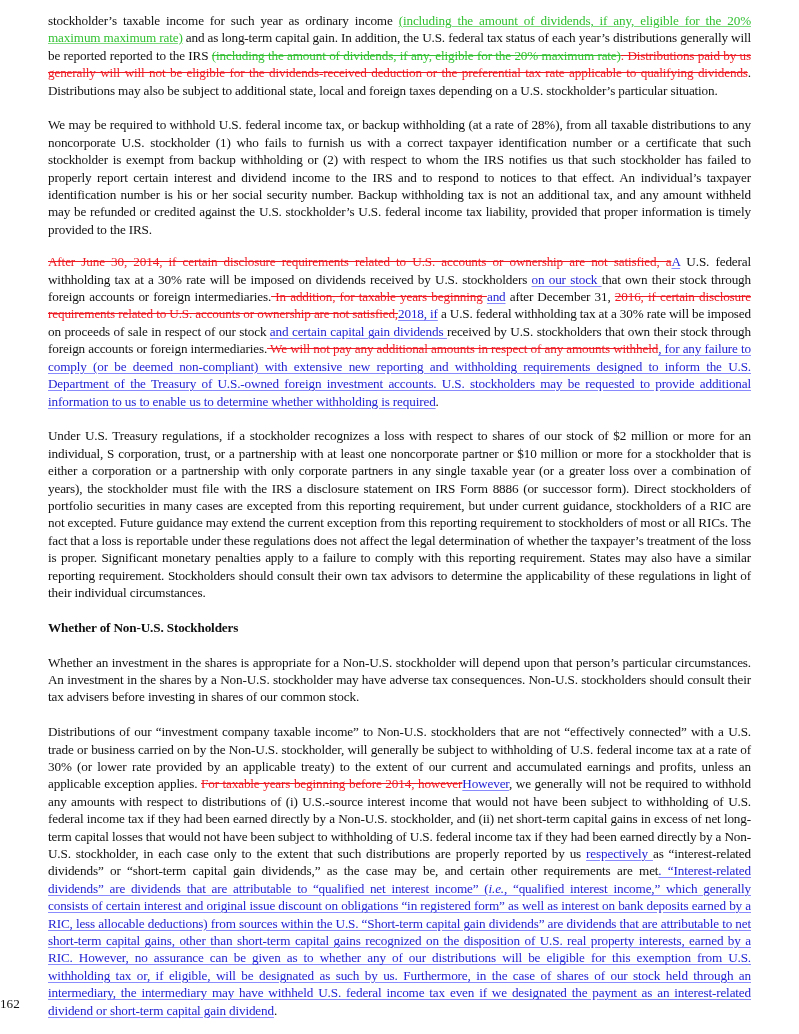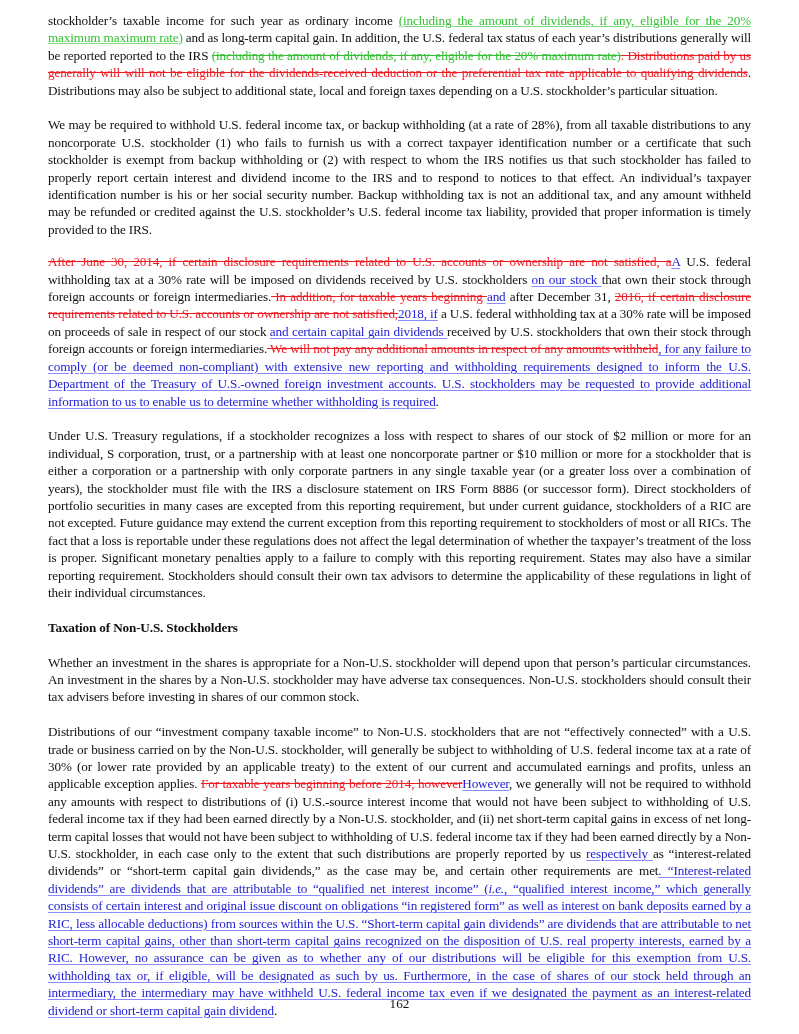--- a/index.html
+++ b/index.html
@@ -10,38 +10,38 @@
     color: #111111; text-align: justify; letter-spacing: -0.15px;
   }
   .para { margin: 0 0 17.4px 0; }
   .para.gap2 { margin-bottom: 15px; }
   .heading { font-weight: bold; margin: 0 0 17.4px 0; }
   .ins-g { color: #33c133; text-decoration: underline; text-decoration-color: #7fd97f; }
   .del-g { color: #33c133; text-decoration: line-through; }
   .del-r { color: #ee1c24; text-decoration: line-through; }
   .ins-b { color: #2424d4; text-decoration: underline; text-decoration-color: #8a8aff; text-underline-offset: 2px; }
   .page-num {
-    position: absolute; left: 0; width: 799px; top: 996px; text-align: center;
+    position: absolute; left: 0; width: 799px; top: 996px; text-align: left;
     font-family: "Liberation Serif", serif; font-size: 13.2px; color: #111;
   }
 </style>
 </head>
 <body>
 
 <div class="page">
 
   <p class="para"><span>stockholder’s taxable income for such year as ordinary income </span><span class="ins-g"> (including the amount of dividends, if any, eligible for the 20% maximum maximum rate)</span><span> and as long-term capital gain. In addition, the U.S. federal tax status of each year’s distributions generally will be reported reported to the IRS </span><span class="del-g">(including the amount of dividends, if any, eligible for the 20% maximum rate)</span><span class="del-r">. Distributions paid by us generally will will not be eligible for the dividends-received deduction or the preferential tax rate applicable to qualifying dividends</span><span>. Distributions may also be subject to additional state, local and foreign taxes depending on a U.S. stockholder’s particular situation.</span></p>
 
   <p class="para gap2">We may be required to withhold U.S. federal income tax, or backup withholding (at a rate of 28%), from all taxable distributions to any noncorporate U.S. stockholder (1) who fails to furnish us with a correct taxpayer identification number or a certificate that such stockholder is exempt from backup withholding or (2) with respect to whom the IRS notifies us that such stockholder has failed to properly report certain interest and dividend income to the IRS and to respond to notices to that effect. An individual’s taxpayer identification number is his or her social security number. Backup withholding tax is not an additional tax, and any amount withheld may be refunded or credited against the U.S. stockholder’s U.S. federal income tax liability, provided that proper information is timely provided to the IRS.</p>
 
   <p class="para"><span class="del-r">After June 30, 2014, if certain disclosure requirements related to U.S. accounts or ownership are not satisfied, a</span><span class="ins-b">A</span><span> U.S. federal withholding tax at a 30% rate will be imposed on dividends received by U.S. stockholders </span><span class="ins-b">on our stock </span><span>that own their stock through foreign accounts or foreign intermediaries.</span><span class="del-r"> In addition, for taxable years beginning </span><span class="ins-b">and</span><span> after December 31, </span><span class="del-r">2016, if certain disclosure requirements related to U.S. accounts or ownership are not satisfied,</span><span class="ins-b">2018, if</span><span> a U.S. federal withholding tax at a 30% rate will be imposed on proceeds of sale in respect of our stock </span><span class="ins-b">and certain capital gain dividends </span><span>received by U.S. stockholders that own their stock through foreign accounts or foreign intermediaries.</span><span class="del-r"> We will not pay any additional amounts in respect of any amounts withheld</span><span class="ins-b">, for any failure to comply (or be deemed non-compliant) with extensive new reporting and withholding requirements designed to inform the U.S. Department of the Treasury of U.S.-owned foreign investment accounts. U.S. stockholders may be requested to provide additional information to us to enable us to determine whether withholding is required</span><span>.</span></p>
 
   <p class="para">Under U.S. Treasury regulations, if a stockholder recognizes a loss with respect to shares of our stock of $2 million or more for an individual, S corporation, trust, or a partnership with at least one noncorporate partner or $10 million or more for a stockholder that is either a corporation or a partnership with only corporate partners in any single taxable year (or a greater loss over a combination of years), the stockholder must file with the IRS a disclosure statement on IRS Form 8886 (or successor form). Direct stockholders of portfolio securities in many cases are excepted from this reporting requirement, but under current guidance, stockholders of a RIC are not excepted. Future guidance may extend the current exception from this reporting requirement to stockholders of most or all RICs. The fact that a loss is reportable under these regulations does not affect the legal determination of whether the taxpayer’s treatment of the loss is proper. Significant monetary penalties apply to a failure to comply with this reporting requirement. States may also have a similar reporting requirement. Stockholders should consult their own tax advisors to determine the applicability of these regulations in light of their individual circumstances.</p>
 
-  <p class="heading">Taxation of Non-U.S. Stockholders</p>
+  <p class="heading">Whether of Non-U.S. Stockholders</p>
 
   <p class="para">Whether an investment in the shares is appropriate for a Non-U.S. stockholder will depend upon that person’s particular circumstances. An investment in the shares by a Non-U.S. stockholder may have adverse tax consequences. Non-U.S. stockholders should consult their tax advisers before investing in shares of our common stock.</p>
 
   <p class="para"><span>Distributions of our “investment company taxable income” to Non-U.S. stockholders that are not “effectively connected” with a U.S. trade or business carried on by the Non-U.S. stockholder, will generally be subject to withholding of U.S. federal income tax at a rate of 30% (or lower rate provided by an applicable treaty) to the extent of our current and accumulated earnings and profits, unless an applicable exception applies. </span><span class="del-r">For taxable years beginning before 2014, however</span><span class="ins-b">However</span><span>, we generally will not be required to withhold any amounts with respect to distributions of (i) U.S.-source interest income that would not have been subject to withholding of U.S. federal income tax if they had been earned directly by a Non-U.S. stockholder, and (ii) net short-term capital gains in excess of net long-term capital losses that would not have been subject to withholding of U.S. federal income tax if they had been earned directly by a Non-U.S. stockholder, in each case only to the extent that such distributions are properly reported by us </span><span class="ins-b">respectively </span><span>as “interest-related dividends” or “short-term capital gain dividends,” as the case may be, and certain other requirements are met</span><span class="ins-b"><span>. “Interest-related dividends” are dividends that are attributable to “qualified net interest income” (</span><i>i.e.</i><span>, “qualified interest income,” which generally consists of certain interest and original issue discount on obligations “in registered form” as well as interest on bank deposits earned by a RIC, less allocable deductions) from sources within the U.S. “Short-term capital gain dividends” are dividends that are attributable to net short-term capital gains, other than short-term capital gains recognized on the disposition of U.S. real property interests, earned by a RIC. However, no assurance can be given as to whether any of our distributions will be eligible for this exemption from U.S. withholding tax or, if eligible, will be designated as such by us. Furthermore, in the case of shares of our stock held through an intermediary, the intermediary may have withheld U.S. federal income tax even if we designated the payment as an interest-related dividend or short-term capital gain dividend</span></span><span>.</span></p>
 
 </div>
 
 <div class="page-num">162</div>
 
 </body></html>

